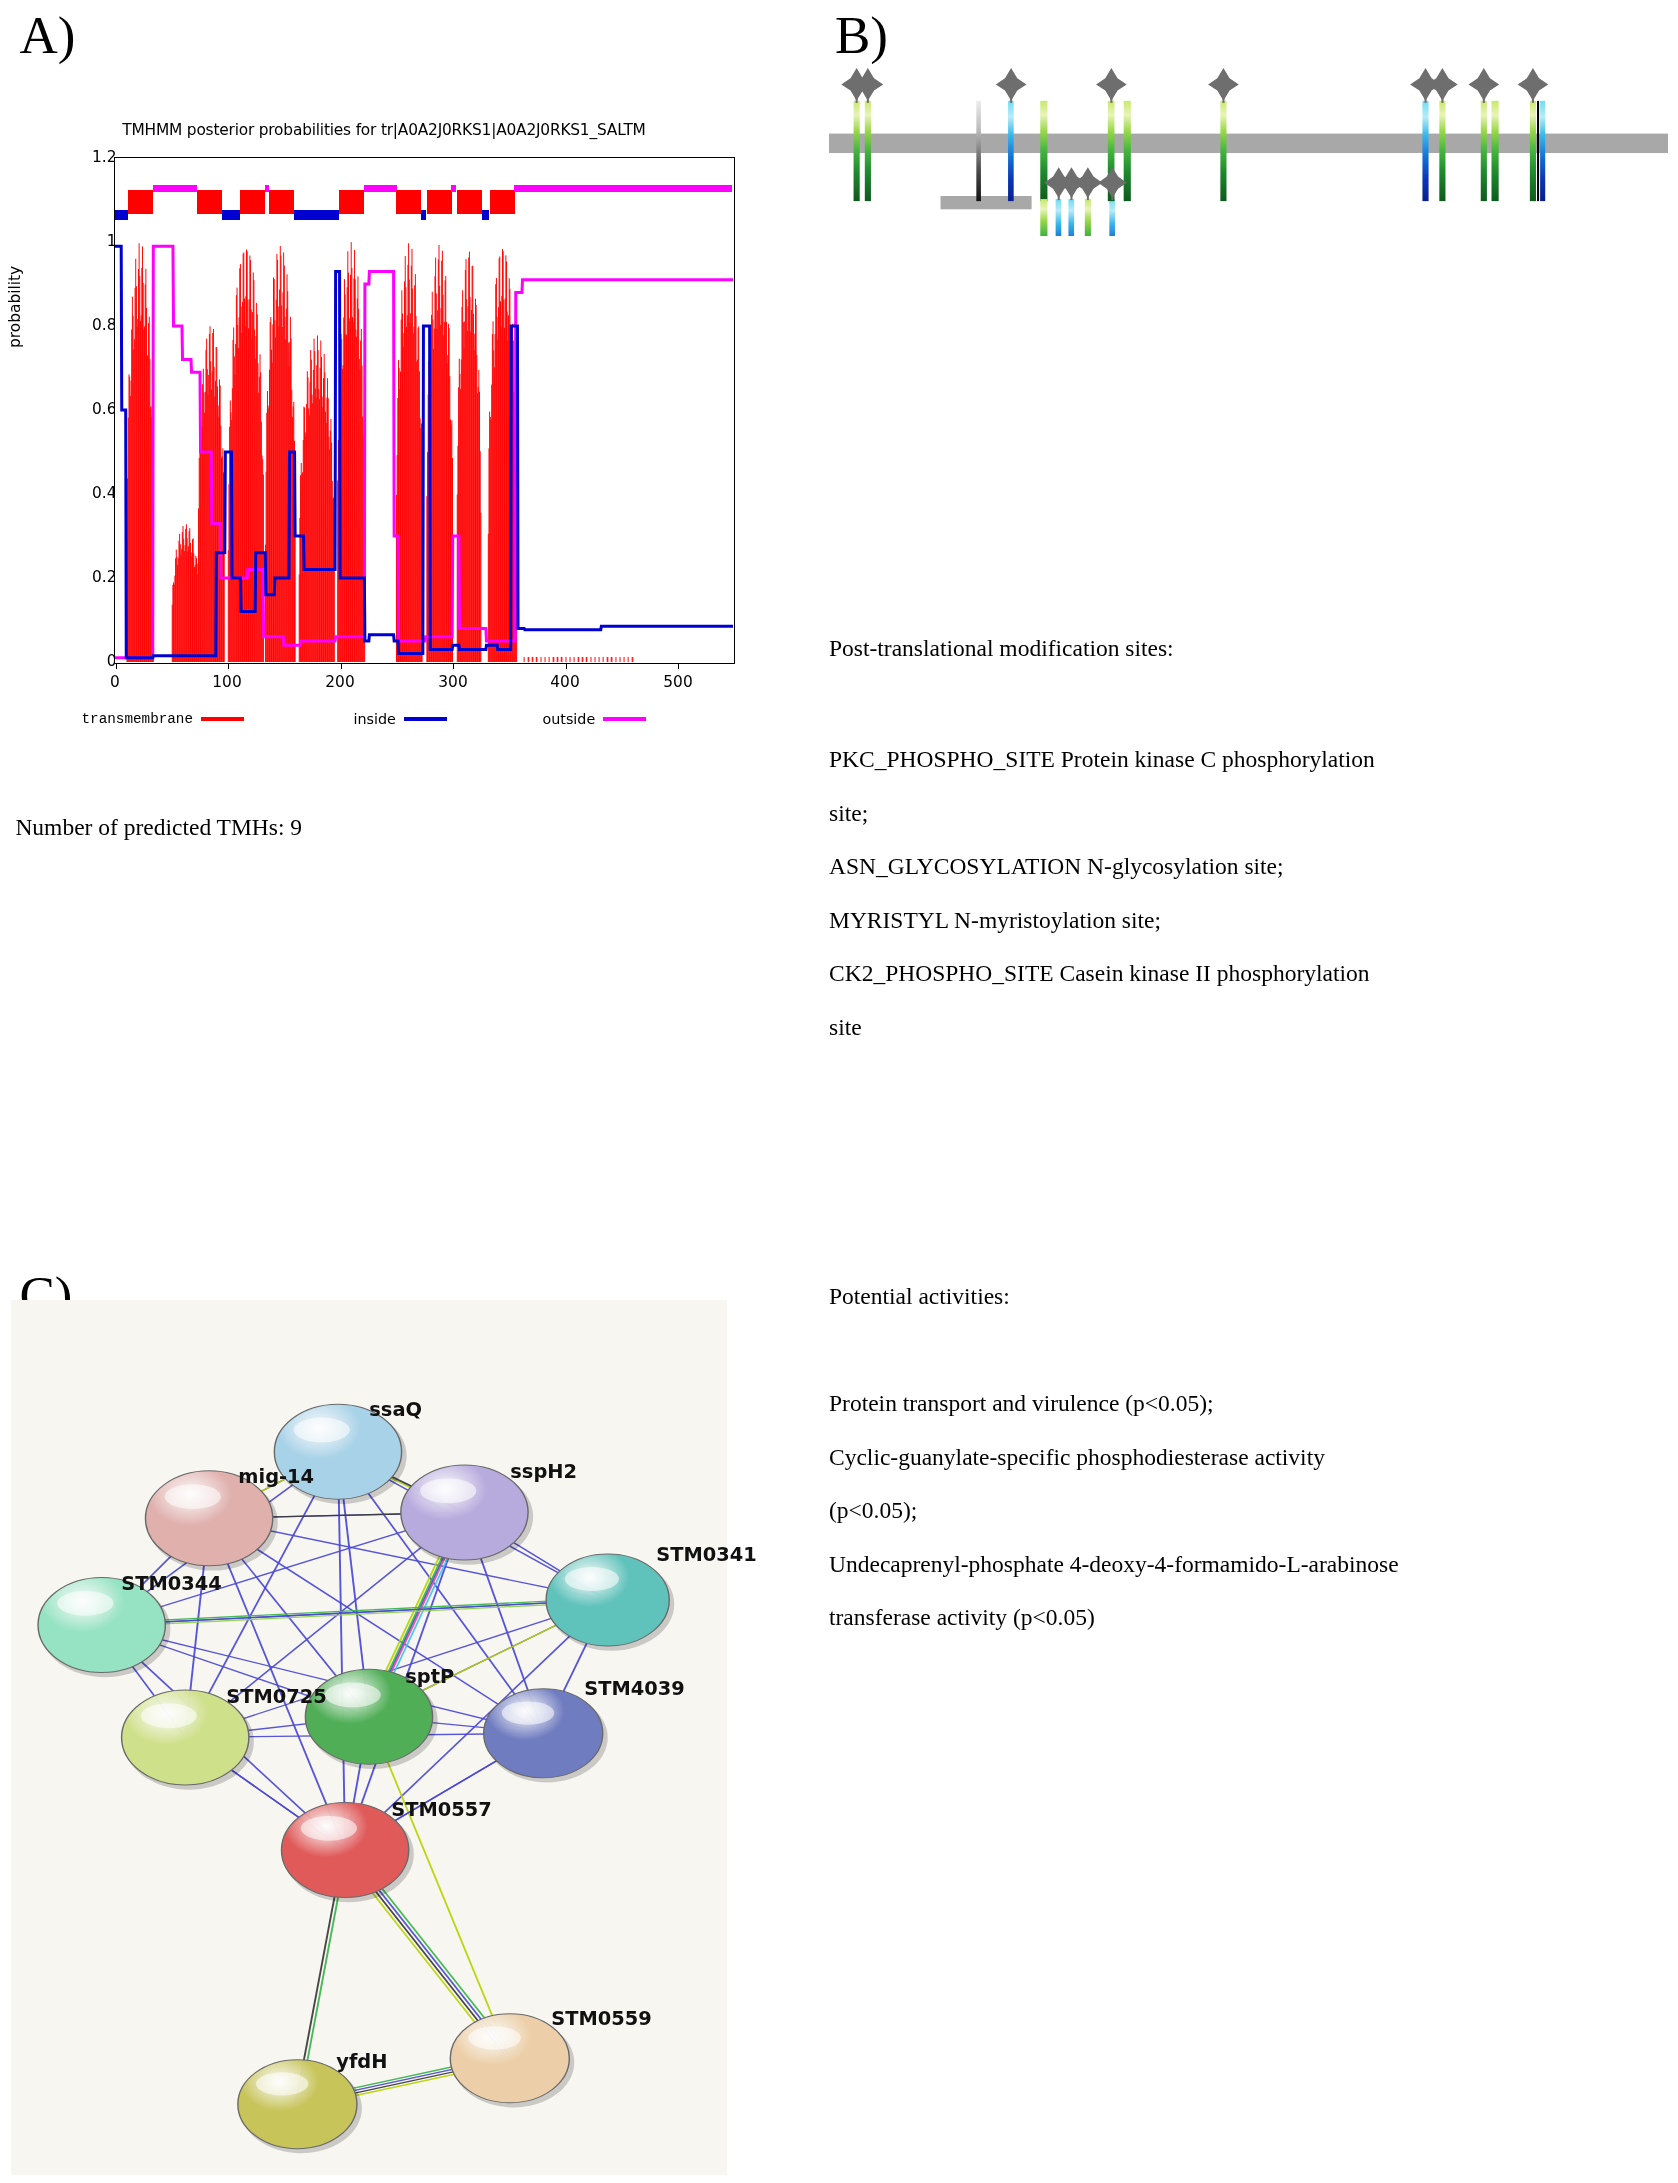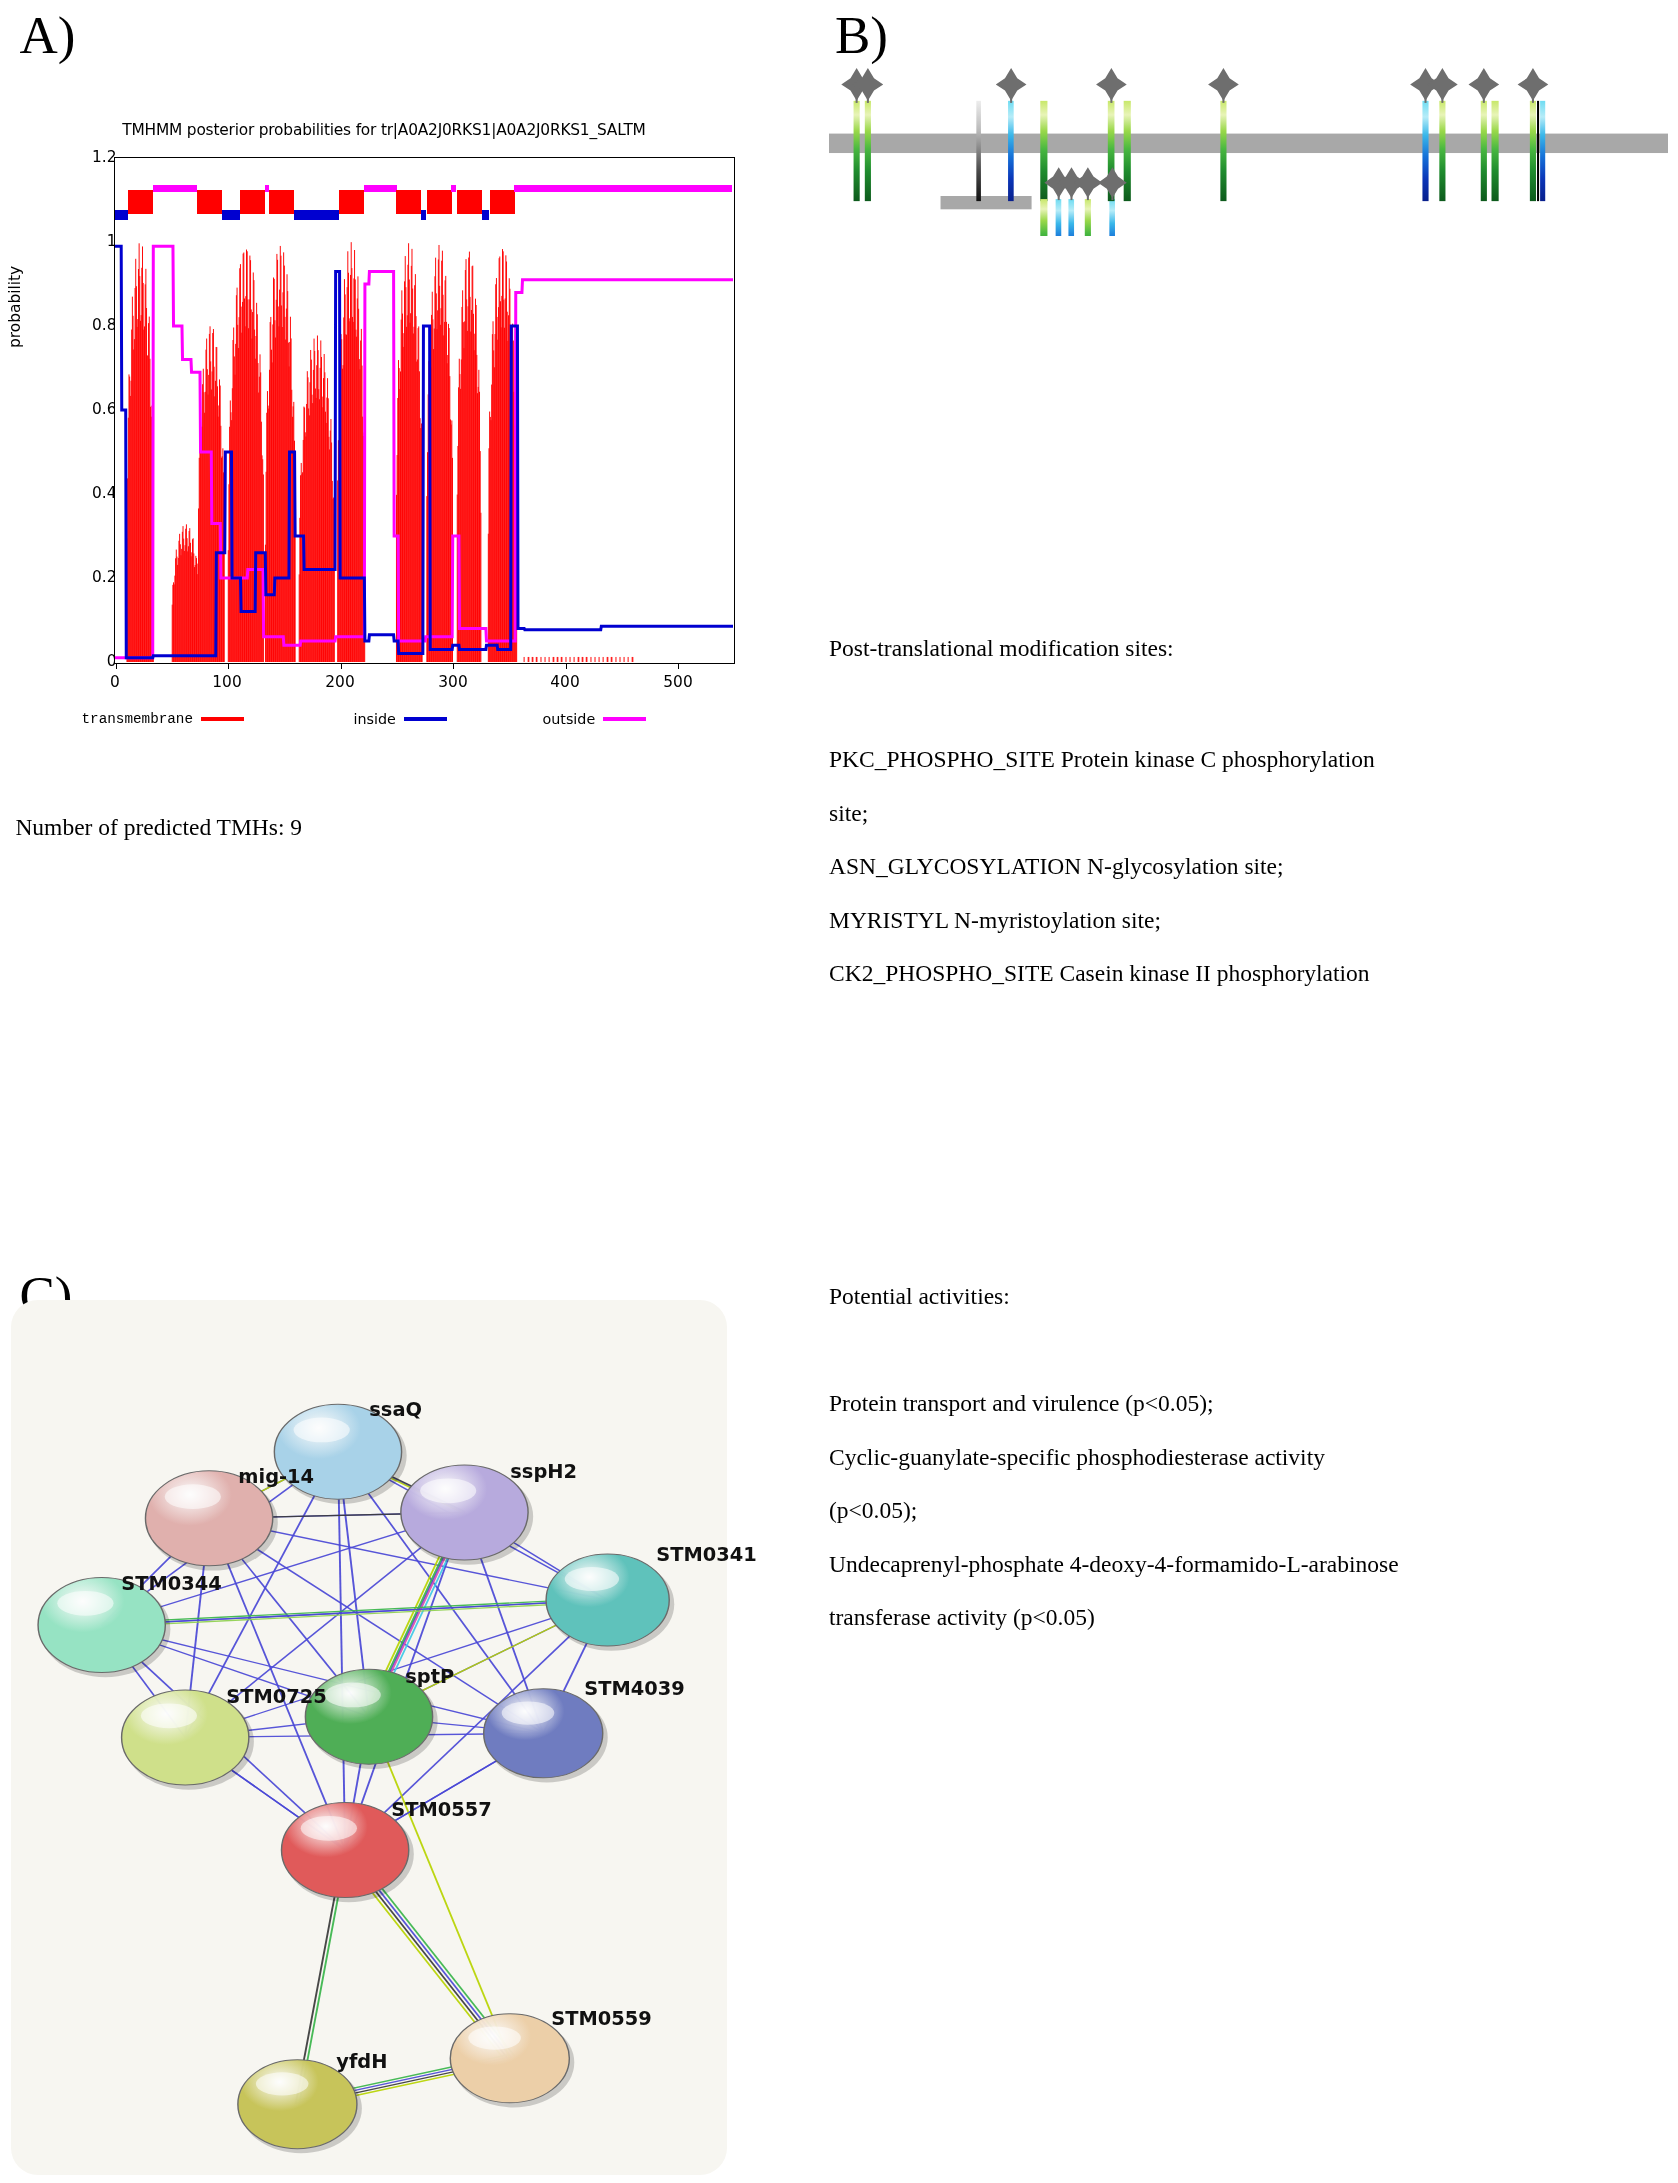--- a/index.html
+++ b/index.html
@@ -119,21 +119,20 @@
     text-align:justify;
     text-justify:inter-word;
   }
   .rline.nojust{ text-align:left; }
 
   
   #panel-c{
     position:absolute; left:11.3px; top:1300px;
     width:716px; height:875px;
     background:#f7f6f1;
-    border-radius:27px;
   }
   #net-svg{ position:absolute; left:0; top:0; }
   .node-label{
     position:absolute;
     font-family:"DejaVu Sans", sans-serif;
     font-weight:700;
     font-size:19.4px;
     color:#111;
     white-space:nowrap;
   }
@@ -840,20 +839,21 @@
 <div class="rtext" style="top:637px;">
   <span class="rline nojust">Post-translational modification sites:</span>
 </div>
 
 <div class="rtext" style="top:748px;">
   <span class="rline">PKC_PHOSPHO_SITE      Protein  kinase  C  phosphorylation</span>
   <span class="rline nojust">site;</span>
   <span class="rline nojust">ASN_GLYCOSYLATION     N-glycosylation site;</span>
   <span class="rline nojust">MYRISTYL     N-myristoylation site;</span>
   <span class="rline">CK2_PHOSPHO_SITE      Casein  kinase  II  phosphorylation</span>
+  <span class="rline nojust">site</span>
 </div>
 
 <div class="rtext" style="top:1285px;">
   <span class="rline nojust">Potential activities:</span>
 </div>
 
 <div class="rtext" style="top:1392px;">
   <span class="rline nojust">Protein transport and virulence (p&lt;0.05);</span>
   <span class="rline">Cyclic-guanylate-specific          phosphodiesterase          activity</span>
   <span class="rline nojust">(p&lt;0.05);</span>

